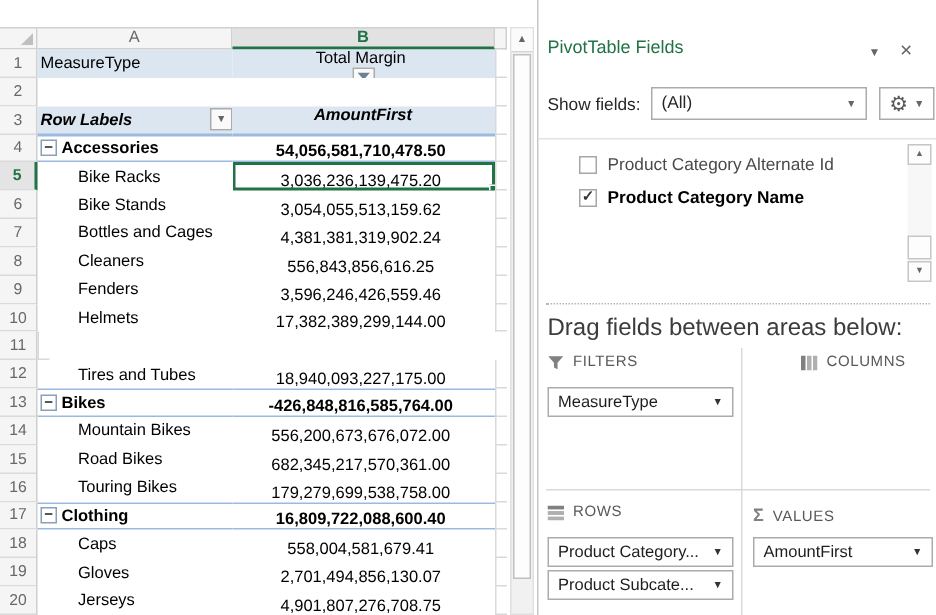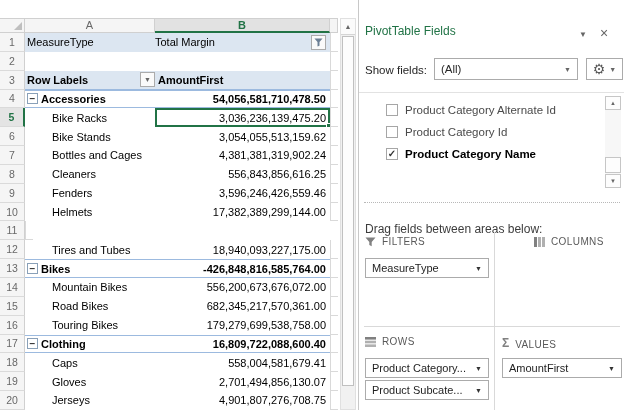--- a/index.html
+++ b/index.html
@@ -22,25 +22,25 @@
         border-bottom:2px solid var(--accent,#217346); }
 
   #grid-rows { position:absolute; left:0; top:33px; width:338px; }
   .row { display:flex; height:18.85px; }
   .rn { width:25px; background:#F5F5F5; border-right:1px solid #D0D0D0; border-bottom:1px solid #DADADA;
         color:#686868; font-size:10.5px; display:flex; align-items:center; justify-content:center; }
   .rn.sel { background:#E4E4E4; color:var(--accent,#217346); font-weight:bold;
         border-right:2px solid var(--accent,#217346); }
   .cell { display:flex; align-items:center; overflow:hidden; white-space:nowrap; }
   .ca { width:130px; padding-left:2px; }
-  .cb { width:175px; justify-content:flex-end; padding-right:4px; }
+  .cb { width:175px; justify-content:flex-end; padding-right:4px;flex-direction:column; }
   .cc { width:8px; border-left:1px solid #D9D9D9; border-bottom:1px solid #D9D9D9; }
   .blue { background:var(--pivotblue,#DCE6F1); }
   .rheader { background:var(--pivotblue,#DCE6F1); font-weight:bold;
-        border-bottom:1px solid var(--pivotborder,#95B3D7); }
+        border-bottom:1px solid var(--pivotborder,#95B3D7);font-style:italic; }
   .rgroup { font-weight:bold; border-top:1px solid var(--pivotborder,#95B3D7);
         border-bottom:1px solid var(--pivotborder,#95B3D7); }
   .indent { padding-left:27px; }
   .spread { justify-content:space-between; }
   .cell-btn { width:15px; height:15px; border:1px solid #ABABAB; background:#FAFAFA; flex:0 0 auto;
         display:flex; align-items:center; justify-content:center; margin-left:4px; }
   .cell-btn .arr { font-size:7px; color:#666; line-height:1; }
   .collapse-box { width:11px; height:11px; border:1px solid #89A0B8; background:#fff; margin-right:3px;
         flex:0 0 auto; display:flex; align-items:center; justify-content:center;
         font-size:10px; line-height:1; color:#333; }
@@ -86,21 +86,21 @@
         flex:0 0 auto; display:flex; align-items:center; justify-content:center;
         font-size:10px; color:#333; line-height:1; }
   .flscroll { position:absolute; left:246px; top:96px; width:16px; height:92px; background:#F7F7F7; }
   .flscroll .sbtn { height:14px; border:1px solid #C6C6C6; background:#FDFDFD; display:flex;
         align-items:center; justify-content:center; font-size:6px; color:#666; }
   .flscroll .sbtn.down { position:absolute; bottom:0; left:0; right:0; }
   .flscroll .thumb { position:absolute; left:0; right:0; bottom:15px; height:16px;
         border:1px solid #C6C6C6; background:#FDFDFD; }
 
   .dotted-sep { position:absolute; left:5px; top:202px; width:256px; border-top:1px dotted #B8B8B8; }
-  .drag-hint { position:absolute; left:6px; top:210px; font-size:12px; color:#3C3C3C;margin-top:12px; }
+  .drag-hint { position:absolute; left:6px; top:210px; font-size:16px; color:#3C3C3C; }
 
   .areas { position:absolute; left:0; top:228px; width:266px; height:182px; }
   .vdiv { position:absolute; left:135px; top:4px; height:178px; border-left:1px solid #D9D9D9; }
   .hdiv { position:absolute; left:5px; top:98px; width:256px; border-top:1px solid #D9D9D9; }
   .area-head { position:absolute; display:flex; align-items:flex-end; gap:6px; font-size:10px;
         color:#595959; letter-spacing:.4px; }
   .area-head .sigma { font-size:12px; font-weight:bold; color:#808080; letter-spacing:0; }
   .pill { position:absolute; width:124px; height:20px; border:1px solid #ABABAB; background:#fff;
         display:flex; align-items:center; justify-content:space-between; padding:0 6px;
         font-size:11px; color:#1E1E1E; white-space:nowrap; overflow:hidden; }
@@ -287,24 +287,20 @@
     </div>
 
     <div class="sep1"></div>
 
     <div class="fieldlist">
       <div id="field-items">
           <div class="field-item">
             <div class="checkbox"></div>
             <span>Product Category Alternate Id</span>
           </div>
-          <div class="field-item">
-            <div class="checkbox"></div>
-            <span>Product Category Id</span>
-          </div>
           <div class="field-item checked">
             <div class="checkbox">✓</div>
             <span>Product Category Name</span>
           </div>
         </div>
     </div>
 
     <div class="flscroll">
       <div class="sbtn">
           <span>▲</span>

